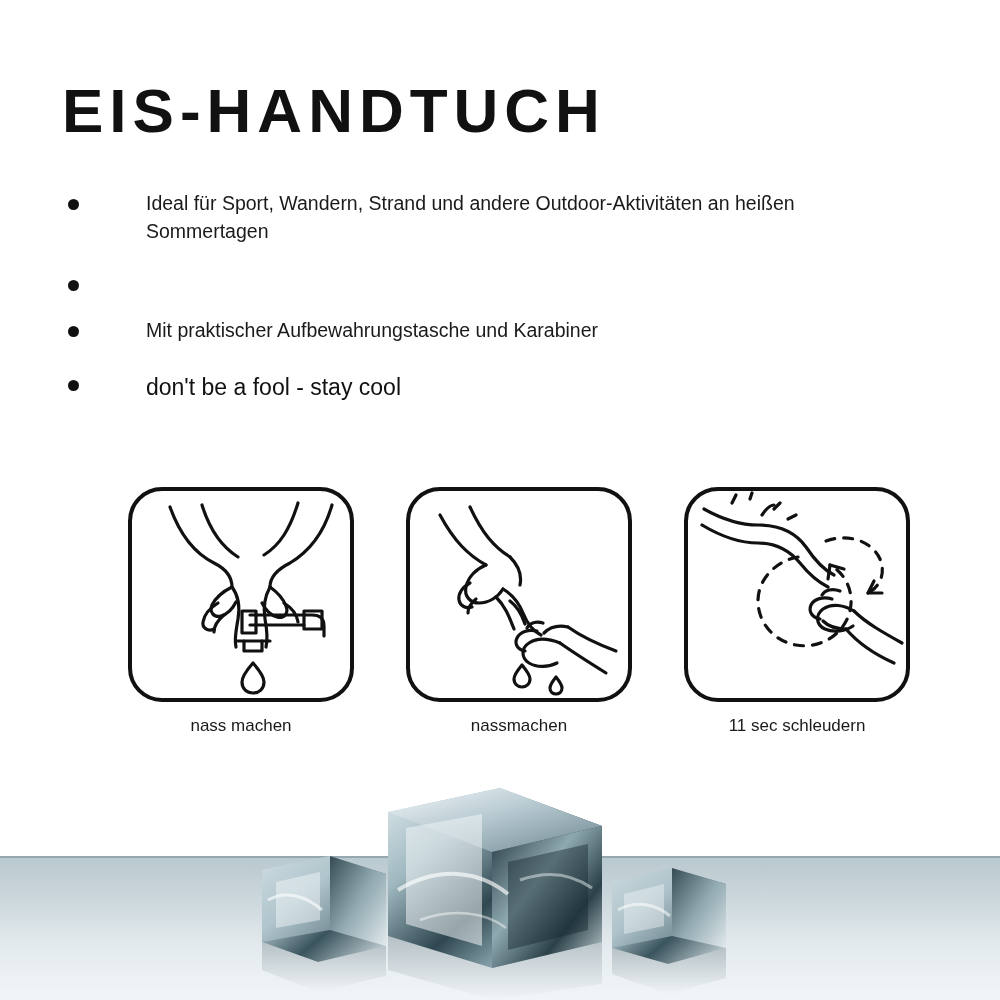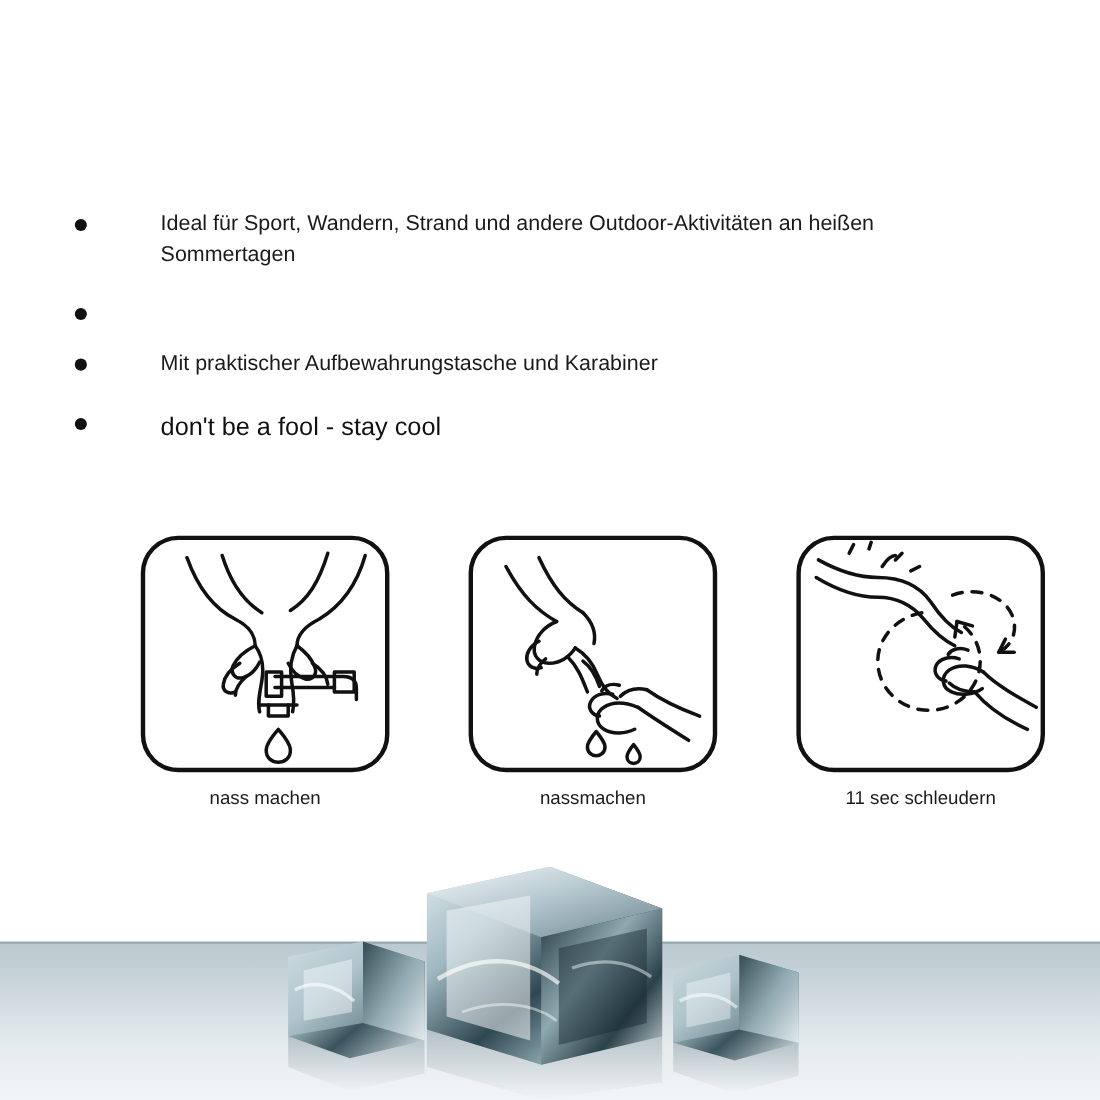--- a/index.html
+++ b/index.html
@@ -68,21 +68,21 @@
     font-size: 23px;
     color: #111111;
   }
 
   
   .steps {
     position: absolute;
     left: 128px;
     top: 487px;
     display: flex;
-    gap: 72px;
+    gap: 52px;
   }
   .step {
     width: 226px;
     display: flex;
     flex-direction: column;
     align-items: center;
   }
   .step-box {
     width: 226px;
     height: 215px;
@@ -132,20 +132,21 @@
     left: 0; top: 0;
     width: 1000px; height: 2px;
     background: rgba(120,140,150,0.55);
   }
 </style>
 </head>
 <body>
 
 <div class="page">
 
+  <div class="title">EIS-HANDTUCH</div>
 
   <div class="bullets">
 
     <div class="bullet-row">
       <span class="bullet-dot"></span>
       <span class="bullet-text">Ideal für Sport, Wandern, Strand und andere Outdoor-Aktivitäten an heißen Sommertagen</span>
     </div>
 
     <div class="bullet-row">
       <span class="bullet-dot"></span>

